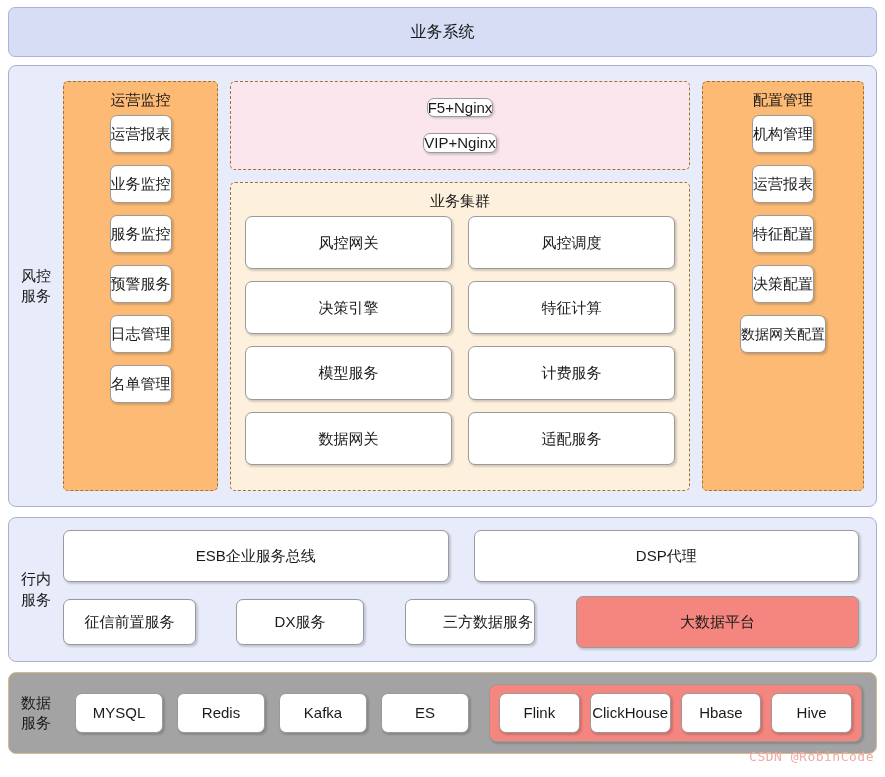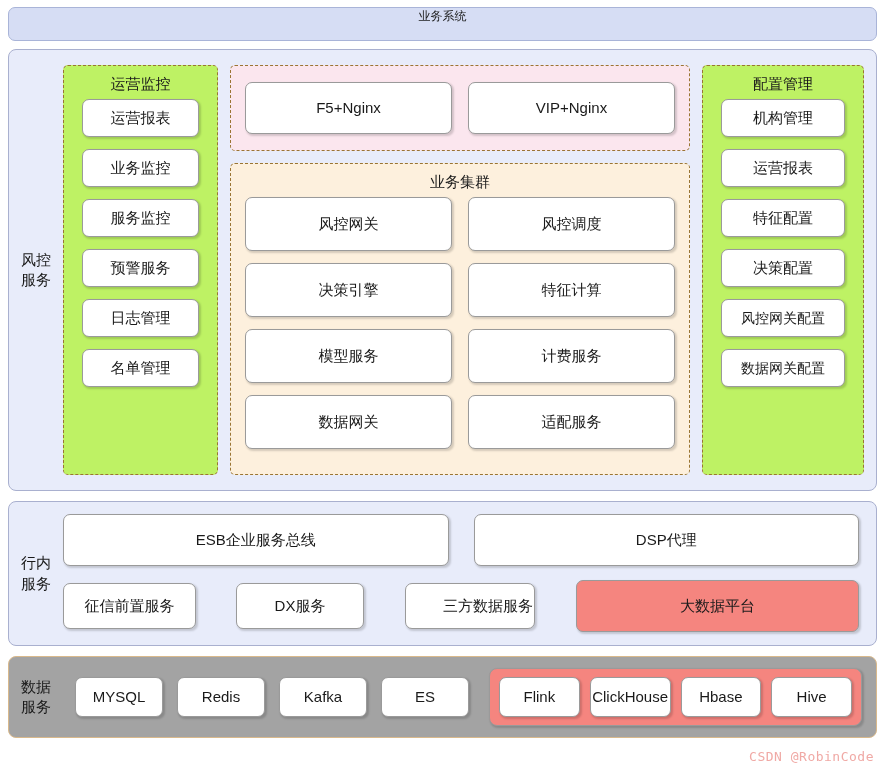--- a/index.html
+++ b/index.html
@@ -35,27 +35,28 @@
     font-size: 15px;
     line-height: 1.15;
     box-sizing: border-box;
   }
   .node.red {
     background: #f5857f;
   }
 
   
   .banner {
-    height: 34px;
+    height: 50px;
     background: #d6ddf4;
     border: 1px solid #a9b4d8;
     border-radius: 7px;
     display: flex;
+    align-items: center;
     justify-content: center;
-    font-size: 12px;
+    font-size: 16px;
     box-sizing: border-box;
   }
 
   
   .section {
     background: #e8ecfa;
     border: 1px solid #a9b0cf;
     border-radius: 8px;
     box-sizing: border-box;
     display: flex;
@@ -83,21 +84,21 @@
   }
 
   
   .dashed {
     border: 1.6px dashed #9a7533;
     border-radius: 5px;
     box-sizing: border-box;
     display: flex;
     flex-direction: column;
   }
-  .dashed.white  { background: #bef264; }
+  .dashed.white  { background: #fdba74; align-items: center; }
   .dashed.pink   { background: #fbe6ee; }
   .dashed.cream  { background: #fdf0dd; }
   .group-title {
     text-align: center;
     font-size: 15px;
     padding: 9px 0 5px 0;
   }
 
   
   #section-risk { margin-top: 8px; height: 442px; padding: 0; }
@@ -115,21 +116,21 @@
 
   .col-center {
     flex: 1 1 auto;
     display: flex;
     flex-direction: column;
     gap: 12px;
     min-width: 0;
   }
   .lb-box {
     flex: 0 0 75px;
-    flex-direction: row;
+    flex-direction: column;
     align-items: center;
     padding: 16px 14px;
     gap: 16px;
   }
   .lb-box .node {
     flex: 1 1 0;
     height: 52px;
     font-size: 15px;
   }
   .cluster-box {
@@ -309,23 +310,20 @@
         <div class="node">
             <span>运营报表</span>
           </div>
         <div class="node">
             <span>特征配置</span>
           </div>
         <div class="node">
             <span>决策配置</span>
           </div>
         <div class="node small">
-            <span>风控网关配置</span>
-          </div>
-        <div class="node small">
             <span>数据网关配置</span>
           </div>
       </div>
 
     </div>
   </div>
 
   <div class="section" id="section-intra">
     <div class="section-label">
       <span>

